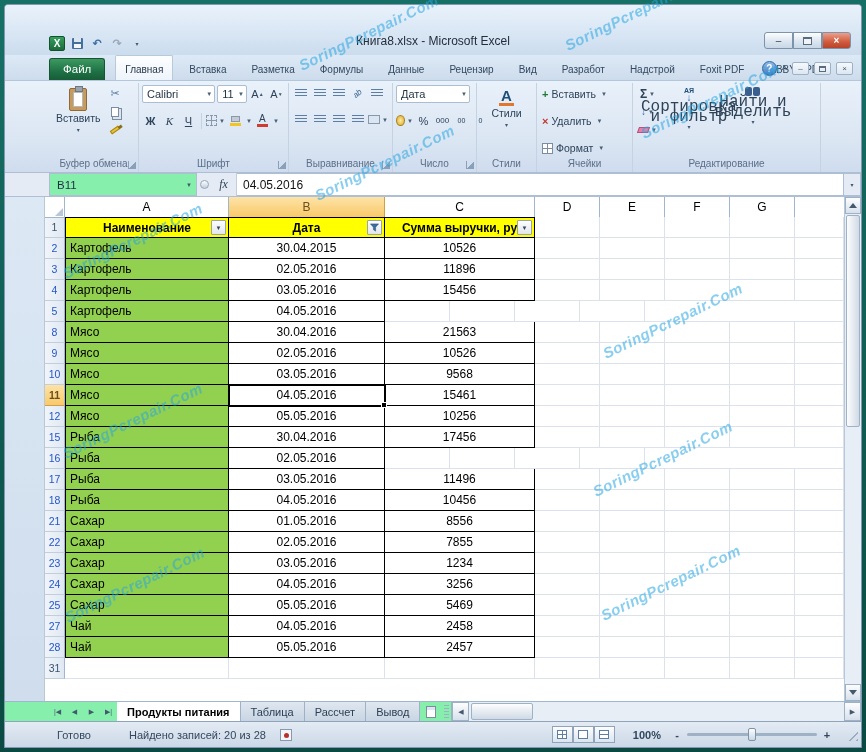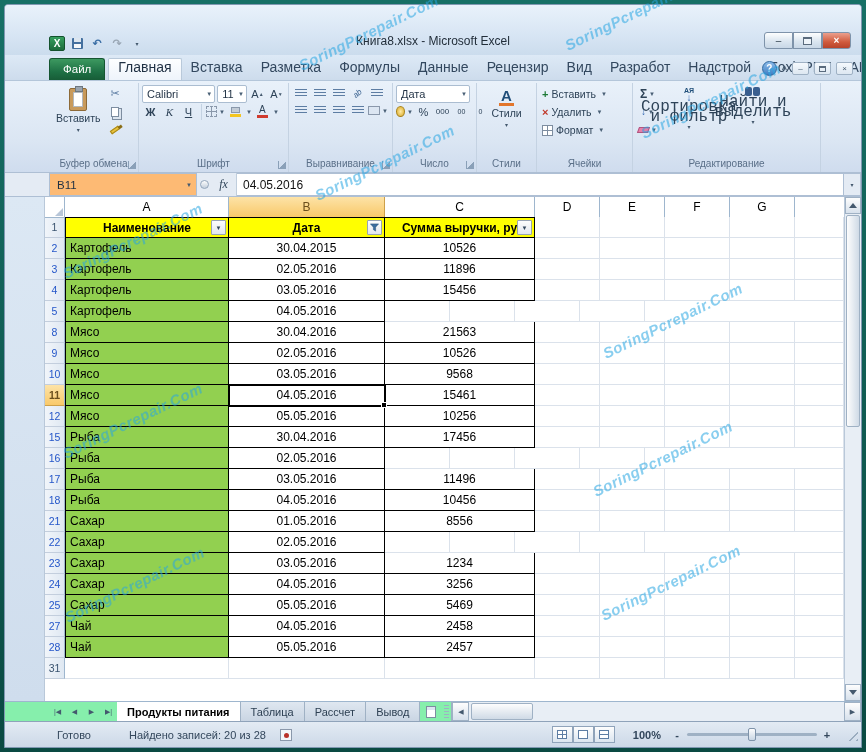--- a/index.html
+++ b/index.html
@@ -23,33 +23,33 @@
   .title { position:absolute; left:0; right:0; bottom:7px; text-align:center; font-size:12px; color:#222e3a; }
   .winbtns { position:absolute; right:10px; bottom:6px; display:flex; }
   .wbtn { width:29px; height:17px; display:flex; align-items:center; justify-content:center; font-size:10px; color:#33424f; background:linear-gradient(#fdfefe,#dbe6f0 55%,#c8d7e6); border:1px solid #7e93aa; }
   .wbtn:first-child { border-radius:3px 0 0 3px; }
   .wbtn.close { border-radius:0 3px 3px 0; background:linear-gradient(#eb9f8d,#d05a3c 60%,#b8432a); color:#fff; font-weight:bold; }
   .ic-max { width:9px; height:8px; border:1px solid #5a6b7d; border-top-width:2px; background:#eef4fa; }
 
   
   .tabrow { height:26px; flex:none; display:flex; align-items:flex-end; padding-left:44px; background:linear-gradient(#dde9f6,#cddcec); border-bottom:1px solid #b4c6da; position:relative; }
   .filetab { padding:4px 13px 5px; font-size:11.5px; color:#fff; background:linear-gradient(#3d9960,#1e7145 60%,#175c37); border:1px solid #155531; border-bottom:none; border-radius:3px 3px 0 0; margin-right:3px; }
-  .rtab { padding:0 9px 5px; font-size:14px; color:#33485f; white-space:nowrap; }
+  .rtab { padding:8px 9px 5px; font-size:10px; color:#33485f; white-space:nowrap;margin-left:7px; }
   .rtab.active { background:linear-gradient(#fdfeff,#eef4fb); border:1px solid #b9c9da; border-bottom:none; border-radius:2px 2px 0 0; color:#1f3043; }
   .tabright { position:absolute; right:8px; bottom:4px; display:flex; align-items:center; gap:5px; }
   .helpbtn { width:15px; height:15px; border-radius:50%; background:linear-gradient(#8cbbe9,#3f7ec2); color:#fff; font-size:10px; font-weight:bold; display:flex; align-items:center; justify-content:center; border:1px solid #2f689f; }
   .caret { font-size:9px; color:#44596e; font-weight:bold; }
   .miniwb { width:17px; height:13px; display:flex; align-items:center; justify-content:center; font-size:8px; color:#44596e; border:1px solid #9fb1c4; background:linear-gradient(#f5f9fd,#dde7f1); border-radius:2px; }
   .ic-max2 { width:7px; height:6px; border:1px solid #5a6b7d; border-top-width:2px; }
 
   
   .ribbon { height:92px; flex:none; display:flex; padding:2px 2px 0 44px; background:linear-gradient(#e9f1fa,#dbe6f3 65%,#cfdcee); border-bottom:1px solid #aebfd4; }
   .rgroup { flex:none; display:flex; flex-direction:column; border-right:1px solid #c4d2e2; padding:2px 3px 0; position:relative; }
   .rcontent { flex:1; display:flex; }
-  .rcontent.col { flex-direction:column; gap:0; }
+  .rcontent.col { flex-direction:column; gap:9px; }
   .rlabel { height:15px; font-size:10px; color:#5a6f88; text-align:center; line-height:13px; white-space:nowrap; }
   .dlg { position:absolute; right:2px; bottom:3px; width:8px; height:8px; border-left:1px solid #8aa0b8; border-bottom:1px solid #8aa0b8; background:linear-gradient(135deg,transparent 55%,#8aa0b8 55%); }
   .bigbtn { display:flex; flex-direction:column; align-items:center; justify-content:flex-start; gap:2px; padding:3px 4px; border-radius:3px; }
   .big-label { font-size:10.5px; color:#2e4358; text-align:center; line-height:11px; }
   .tiny-arr { font-size:6px; color:#44596e; }
   .ic-clipboard { width:18px; height:23px; background:#c89a5c; border:1px solid #8d6a38; border-radius:2px; position:relative; }
   .ic-clipboard::before { content:""; position:absolute; left:5px; top:-3px; width:6px; height:4px; background:#9aa4ae; border:1px solid #6d7780; }
   .clip-page { position:absolute; left:3px; top:3px; width:10px; height:15px; background:#fff; border:1px solid #b3b9c0; }
   .mini-col { display:flex; flex-direction:column; gap:1px; margin-left:2px; }
   .mbtn { display:inline-flex; align-items:center; justify-content:center; min-width:17px; height:17px; font-size:11px; color:#2e4358; border-radius:2px; background:transparent; border:none; }
@@ -92,21 +92,21 @@
   .ic-eraser { width:11px; height:6px; background:#e87fa8; border:1px solid #b05580; transform:skewX(-20deg); }
   .ic-sort { display:flex; flex-direction:column; align-items:center; font-size:7px; font-weight:bold; color:#1f4e79; line-height:7px; }
   .ic-binoc { width:15px; height:9px; position:relative; }
   .ic-binoc::before,.ic-binoc::after { content:""; position:absolute; top:0; width:7px; height:9px; background:#3a5f8f; border-radius:2px; }
   .ic-binoc::before { left:0; } .ic-binoc::after { right:0; }
   .edit-big { width:64px; display:flex; flex-direction:column; align-items:center; gap:1px; padding-top:2px; }
   .edit-lbl { font-size:16px; line-height:10px; color:#2e4358; text-align:center;font-family:Liberation Mono, monospace; }
 
   
   .formulabar { height:24px; flex:none; display:flex; align-items:stretch; background:#e4ebf4; border-bottom:1px solid #aebfd4; padding-left:44px; }
-  .namebox { width:148px; background:#fdba74; border:1px solid #aebfd4; display:flex; align-items:center; justify-content:space-between; font-size:11.5px; color:#1f3043; padding:0 4px 0 7px; }
+  .namebox { width:148px; background:#86efac; border:1px solid #aebfd4; display:flex; align-items:center; justify-content:space-between; font-size:11.5px; color:#1f3043; padding:0 4px 0 7px; }
   .nb-arr { font-size:6px; color:#44596e; }
   .fb-knob { width:14px; display:flex; align-items:center; justify-content:center; }
   .fb-knob::before { content:""; width:7px; height:7px; border-radius:50%; background:linear-gradient(#fdfdfd,#c3cfdc); border:1px solid #93a6bb; }
   .fx { width:26px; display:flex; align-items:center; justify-content:center; font-size:12px; color:#2e4358; border-right:1px solid #c0cedd; }
   .fx i { font-family:"Liberation Serif",serif; }
   .fvalue { flex:1; background:#fff; border:1px solid #aebfd4; border-left:none; display:flex; align-items:center; font-size:12px; color:#111; padding-left:6px; }
   .fb-expand { width:17px; display:flex; align-items:center; justify-content:center; font-size:6px; color:#44596e; background:#e4ebf4; border:1px solid #aebfd4; border-left:none; }
 
   
   .gridwrap { flex:1; display:flex; background:#fff; overflow:hidden; }
@@ -670,20 +670,21 @@
                 <div class="cell w-s plain"></div>
                 <div class="cell w-s plain"></div>
                 <div class="cell w-s plain"></div>
                 <div class="cell w-s plain"></div>
                 <div class="cell w-fill plain"></div>
               </div>
               <div class="grow">
                 <div class="cell w-rn rncell rn-blue">22</div>
                 <div class="cell w-a tb green">Сахар</div>
                 <div class="cell w-b ac tb">02.05.2016</div>
+                <div class="cell w-c ac tb">7855</div>
                 <div class="cell w-s plain"></div>
                 <div class="cell w-s plain"></div>
                 <div class="cell w-s plain"></div>
                 <div class="cell w-s plain"></div>
                 <div class="cell w-fill plain"></div>
               </div>
               <div class="grow">
                 <div class="cell w-rn rncell rn-blue">23</div>
                 <div class="cell w-a tb green">Сахар</div>
                 <div class="cell w-b ac tb">03.05.2016</div>

